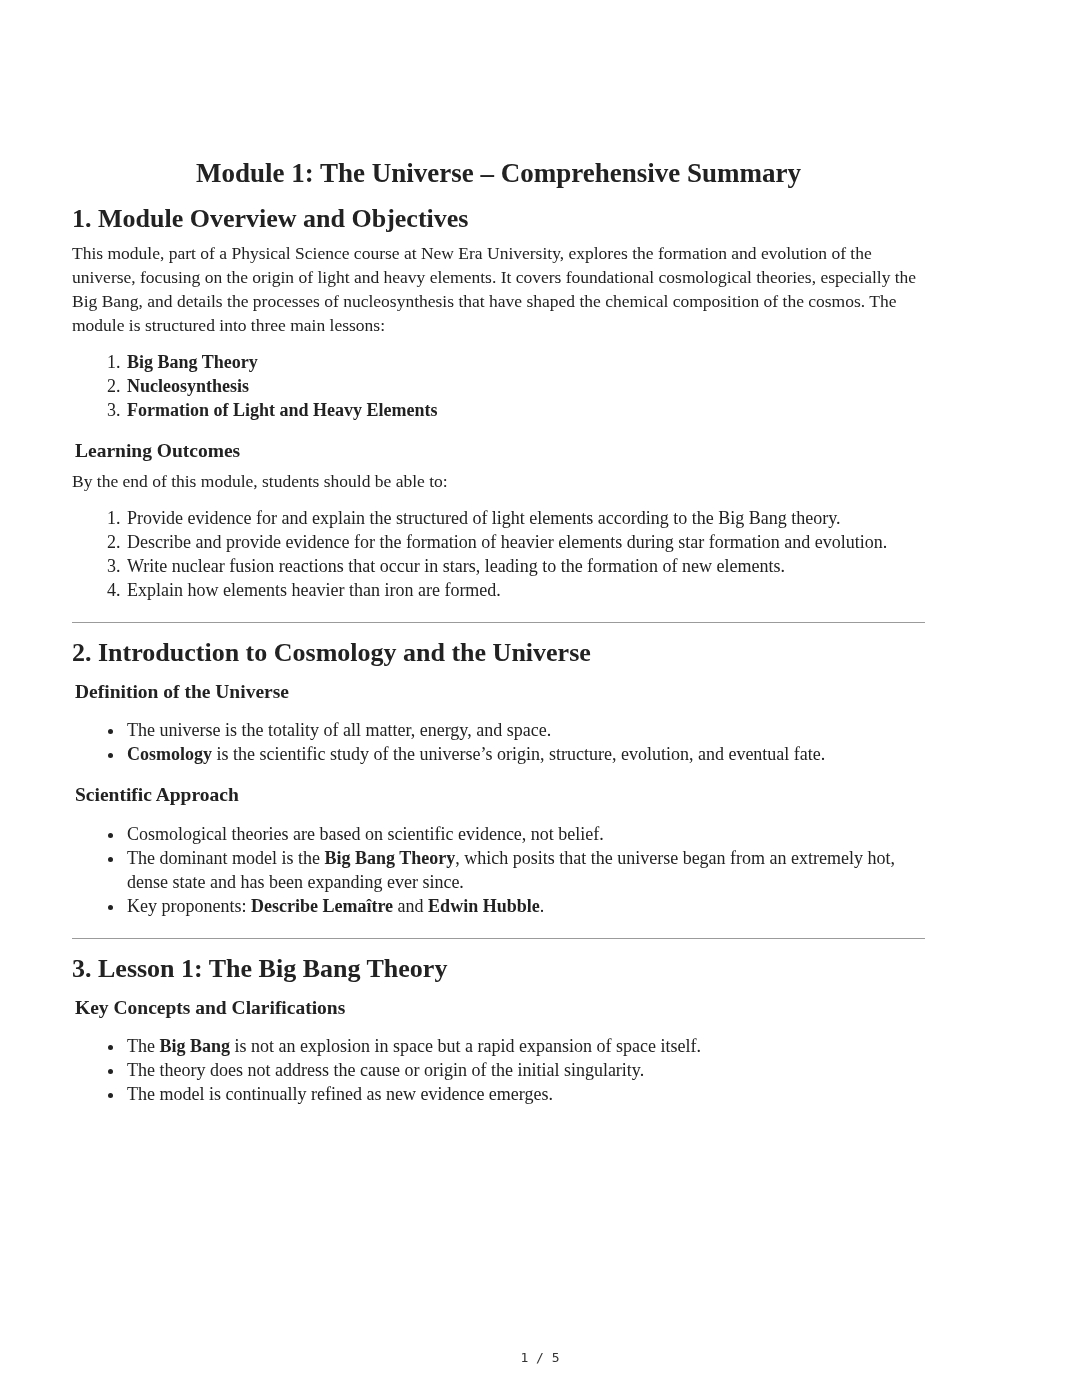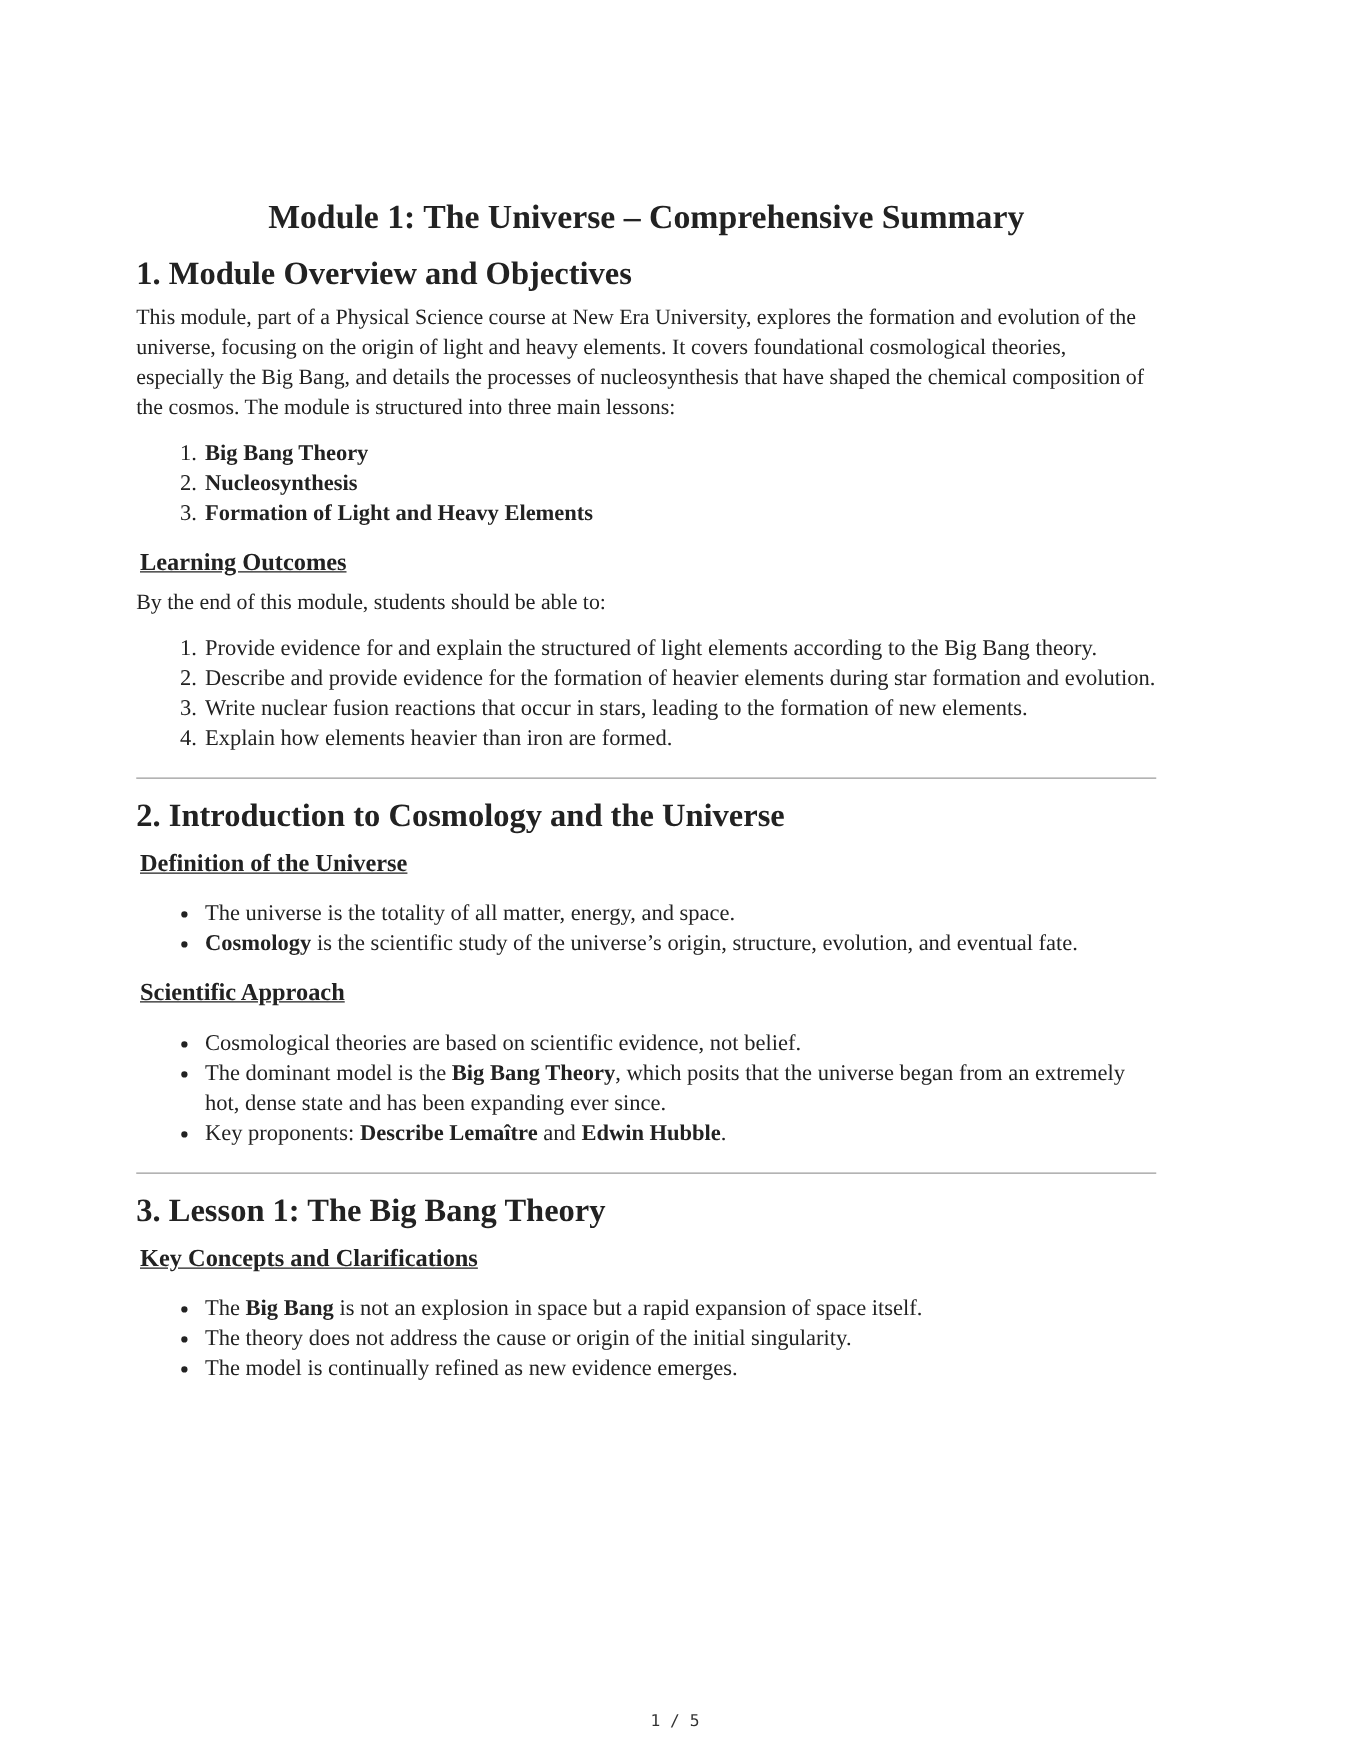--- a/index.html
+++ b/index.html
@@ -5,41 +5,40 @@
   html, body { margin: 0; padding: 0; background: #ffffff; }
   .page {
     position: relative;
     width: 1080px;
     height: 1397px;
     background: #ffffff;
     color: #222222;
     font-family: "Liberation Serif", "DejaVu Serif", serif;
     overflow: hidden;
   }
-  .content { padding: 156px 155px 0 109px; }
+  .content { padding: 156px 155px 0 72px; }
   .doc-title {
     font-size: 27px;
     font-weight: 700;
     text-align: center;
     line-height: 1.3;
     margin: 0 0 11px 0;
   }
   h2 {
     font-size: 26px;
     font-weight: 700;
     line-height: 1.32;
     margin: 0 0 5px 0;
   }
   h3 {
     font-size: 19.5px;
     font-weight: 700;
     line-height: 1.35;
     margin: 9px 0 4px 0;
     padding-left: 3px;
-    text-decoration: underline;
   }
   p {
     font-size: 17.5px;
     line-height: 24px;
     margin: 0;
   }
   ol, ul {
     font-size: 18px;
     line-height: 24px;
     margin: 13px 0 16px 0;
@@ -49,21 +48,21 @@
   b { font-weight: 700; }
   hr {
     border: none;
     border-top: 1px solid #9b9b9b;
     margin: 20px 0 13px 0;
   }
   .footer {
     position: absolute;
     left: 0;
     right: 0;
-    bottom: 12px;
+    bottom: 32px;
     text-align: center;
     font-family: "DejaVu Sans Mono", "Liberation Mono", monospace;
     font-size: 13px;
     color: #333333;
   }
 </style>
 </head>
 <body>
 
 <div class="page">

